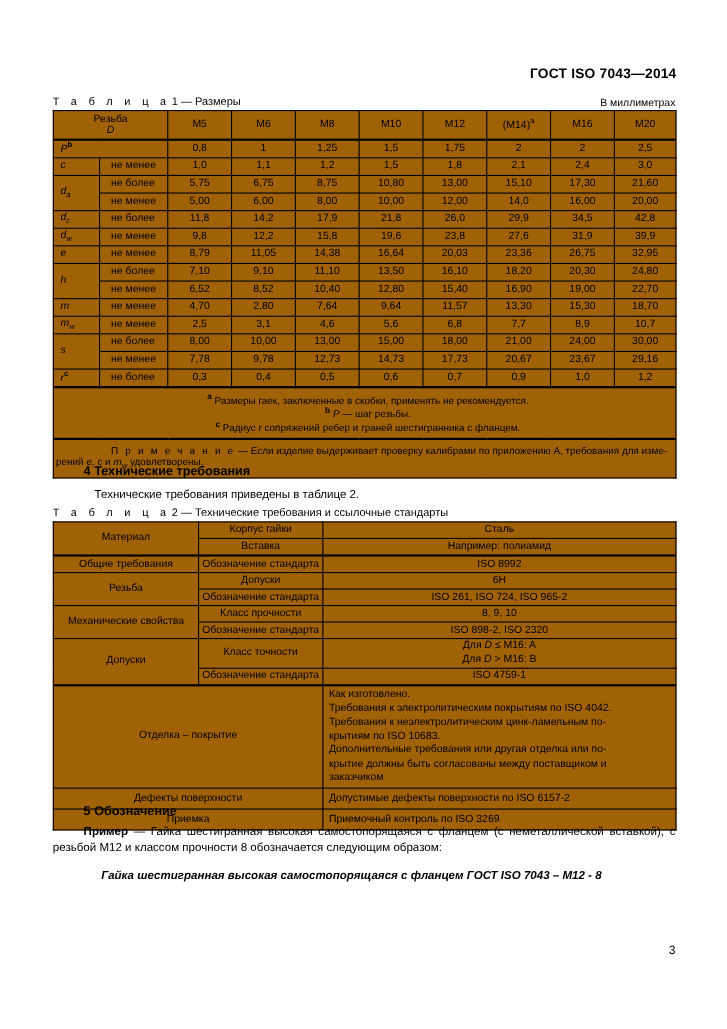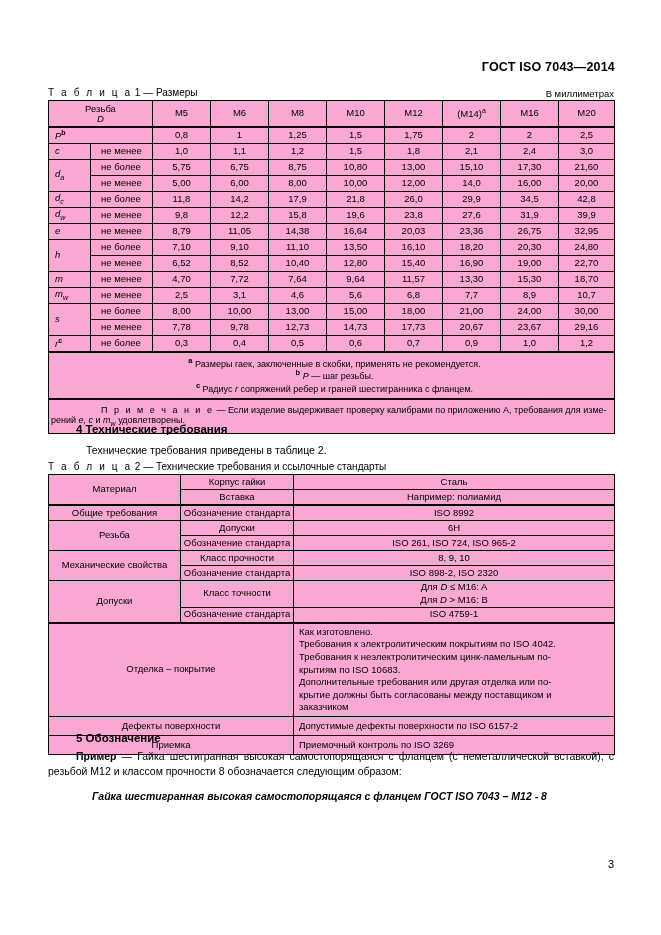--- a/index.html
+++ b/index.html
@@ -31,35 +31,35 @@
     font-weight: bold;
     letter-spacing: 0.2px;
   }
 
   .tbl1-caption {
     position: absolute;
     top: 87px;
     left: 48px;
     font-size: 10px;
   }
-  .sp-title { letter-spacing: 2.1px; }
+  .sp-title { letter-spacing: 2.1px; font-family: Liberation Mono, monospace; }
 
   .units-note {
     position: absolute;
     top: 88px;
     right: 47px;
     font-size: 9.5px;
   }
 
   
   table.gost {
     border-collapse: collapse;
     table-layout: fixed;
     font-size: 9.5px;
-    background: #f9a8d4;
+    background: #a16207;
   }
   table.gost td, table.gost th {
     border: 1px solid #000;
     padding: 0;
     text-align: center;
     vertical-align: middle;
     font-weight: normal;
     line-height: 1.15;
   }
 
@@ -340,21 +340,21 @@
           <td>15,40</td>
           <td>16,90</td>
           <td>19,00</td>
           <td>22,70</td>
         </tr>
 
         <tr>
           <td class="sym">m</td>
           <td class="lim">не менее</td>
           <td>4,70</td>
-          <td>7,72</td>
+          <td>2,80</td>
           <td>7,64</td>
           <td>9,64</td>
           <td>11,57</td>
           <td>13,30</td>
           <td>15,30</td>
           <td>18,70</td>
         </tr>
 
         <tr>
           <td class="sym"><span>m</span><sub class="sb">w</sub></td>

